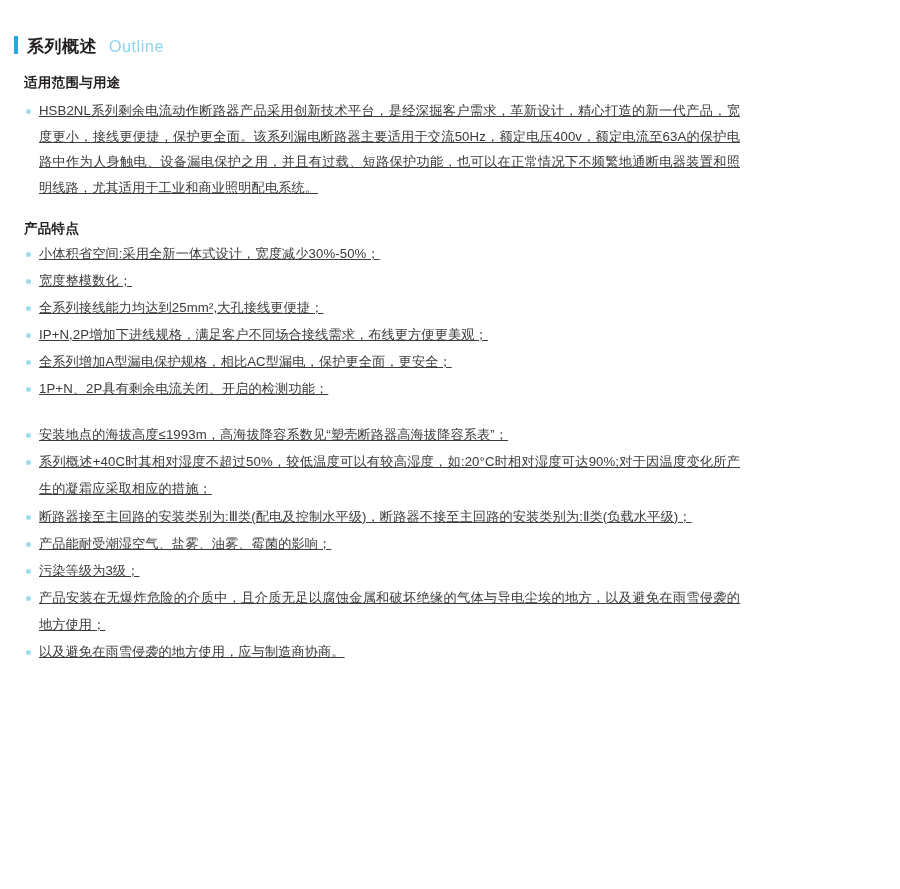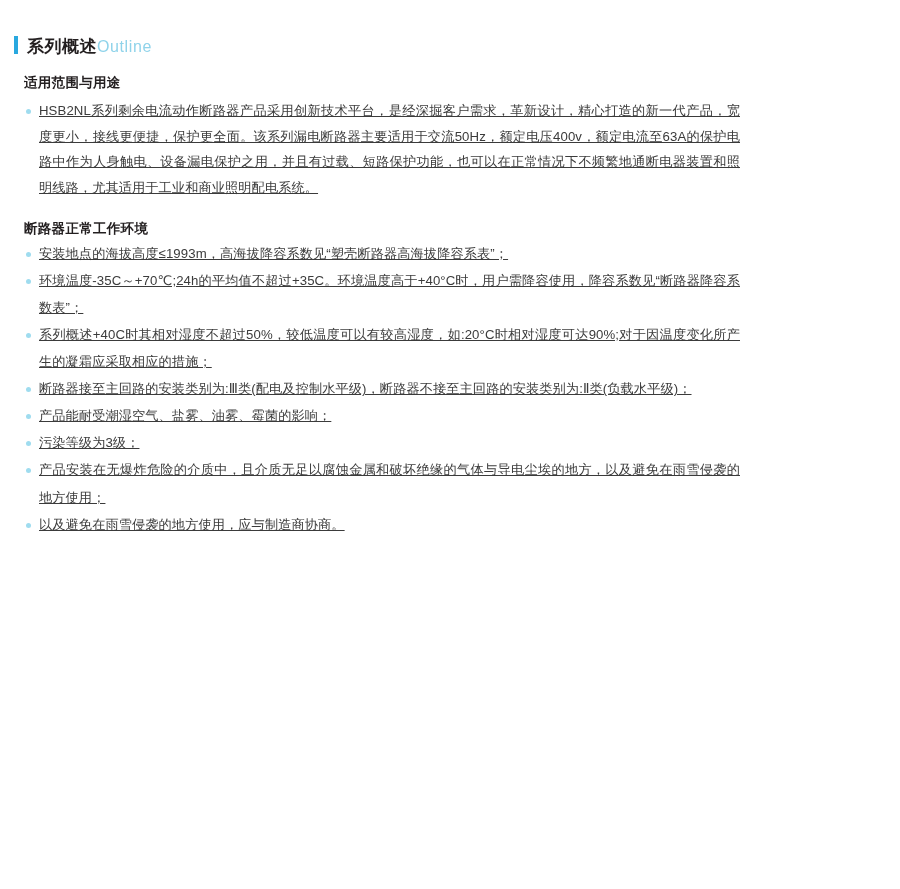--- a/index.html
+++ b/index.html
@@ -39,20 +39,21 @@
   .section-title-cn {
     font-size: 17px;
     font-weight: bold;
     color: #231f20;
     letter-spacing: 0.5px;
     line-height: 1;
   }
   .section-title-en {
     font-size: 16px;
     color: #8fd3ea;
+    margin-left: 12px;
     letter-spacing: 0.6px;
     line-height: 1;
   }
 
   
   .content {
     padding: 0 24px 0 24px;
   }
   .block {
     margin-top: 19px;
@@ -124,26 +125,35 @@
 
   <div class="content">
 
     <div class="block scope">
       <h2 class="block-title">适用范围与用途</h2>
       <ul class="bullets">
         <li>HSB2NL系列剩余电流动作断路器产品采用创新技术平台，是经深掘客户需求，革新设计，精心打造的新一代产品，宽度更小，接线更便捷，保护更全面。该系列漏电断路器主要适用于交流50Hz，额定电压400v，额定电流至63A的保护电路中作为人身触电、设备漏电保护之用，并且有过载、短路保护功能，也可以在正常情况下不频繁地通断电器装置和照明线路，尤其适用于工业和商业照明配电系统。</li>
       </ul>
     </div>
 
+    <div class="block features">
+      <h2 class="block-title">产品特点</h2>
+      <ul class="bullets">
+        <li>小体积省空间:采用全新一体式设计，宽度减少30%-50%；</li>
+        <li>宽度整模数化；</li>
+        <li>全系列接线能力均达到25mm²,大孔接线更便捷；</li>
+        <li>IP+N,2P增加下进线规格，满足客户不同场合接线需求，布线更方便更美观；</li>
+        <li>全系列增加A型漏电保护规格，相比AC型漏电，保护更全面，更安全；</li>
+        <li>1P+N、2P具有剩余电流关闭、开启的检测功能；</li>
+      </ul>
+    </div>
 
     <div class="block environment">
-      <h2 class="block-title">断路器正常工作环境</h2>
       <ul class="bullets">
         <li>安装地点的海拔高度≤1993m，高海拔降容系数见“塑壳断路器高海拔降容系表”；</li>
-        <li>环境温度-35C～+70℃;24h的平均值不超过+35C。环境温度高于+40°C时，用户需降容使用，降容系数见“断路器降容系数表”；</li>
         <li>系列概述+40C时其相对湿度不超过50%，较低温度可以有较高湿度，如:20°C时相对湿度可达90%;对于因温度变化所产生的凝霜应采取相应的措施；</li>
         <li>断路器接至主回路的安装类别为:Ⅲ类(配电及控制水平级)，断路器不接至主回路的安装类别为:Ⅱ类(负载水平级)；</li>
         <li>产品能耐受潮湿空气、盐雾、油雾、霉菌的影响；</li>
         <li>污染等级为3级；</li>
         <li>产品安装在无爆炸危险的介质中，且介质无足以腐蚀金属和破坏绝缘的气体与导电尘埃的地方，以及避免在雨雪侵袭的地方使用；</li>
         <li>以及避免在雨雪侵袭的地方使用，应与制造商协商。</li>
       </ul>
     </div>
 
   </div>

